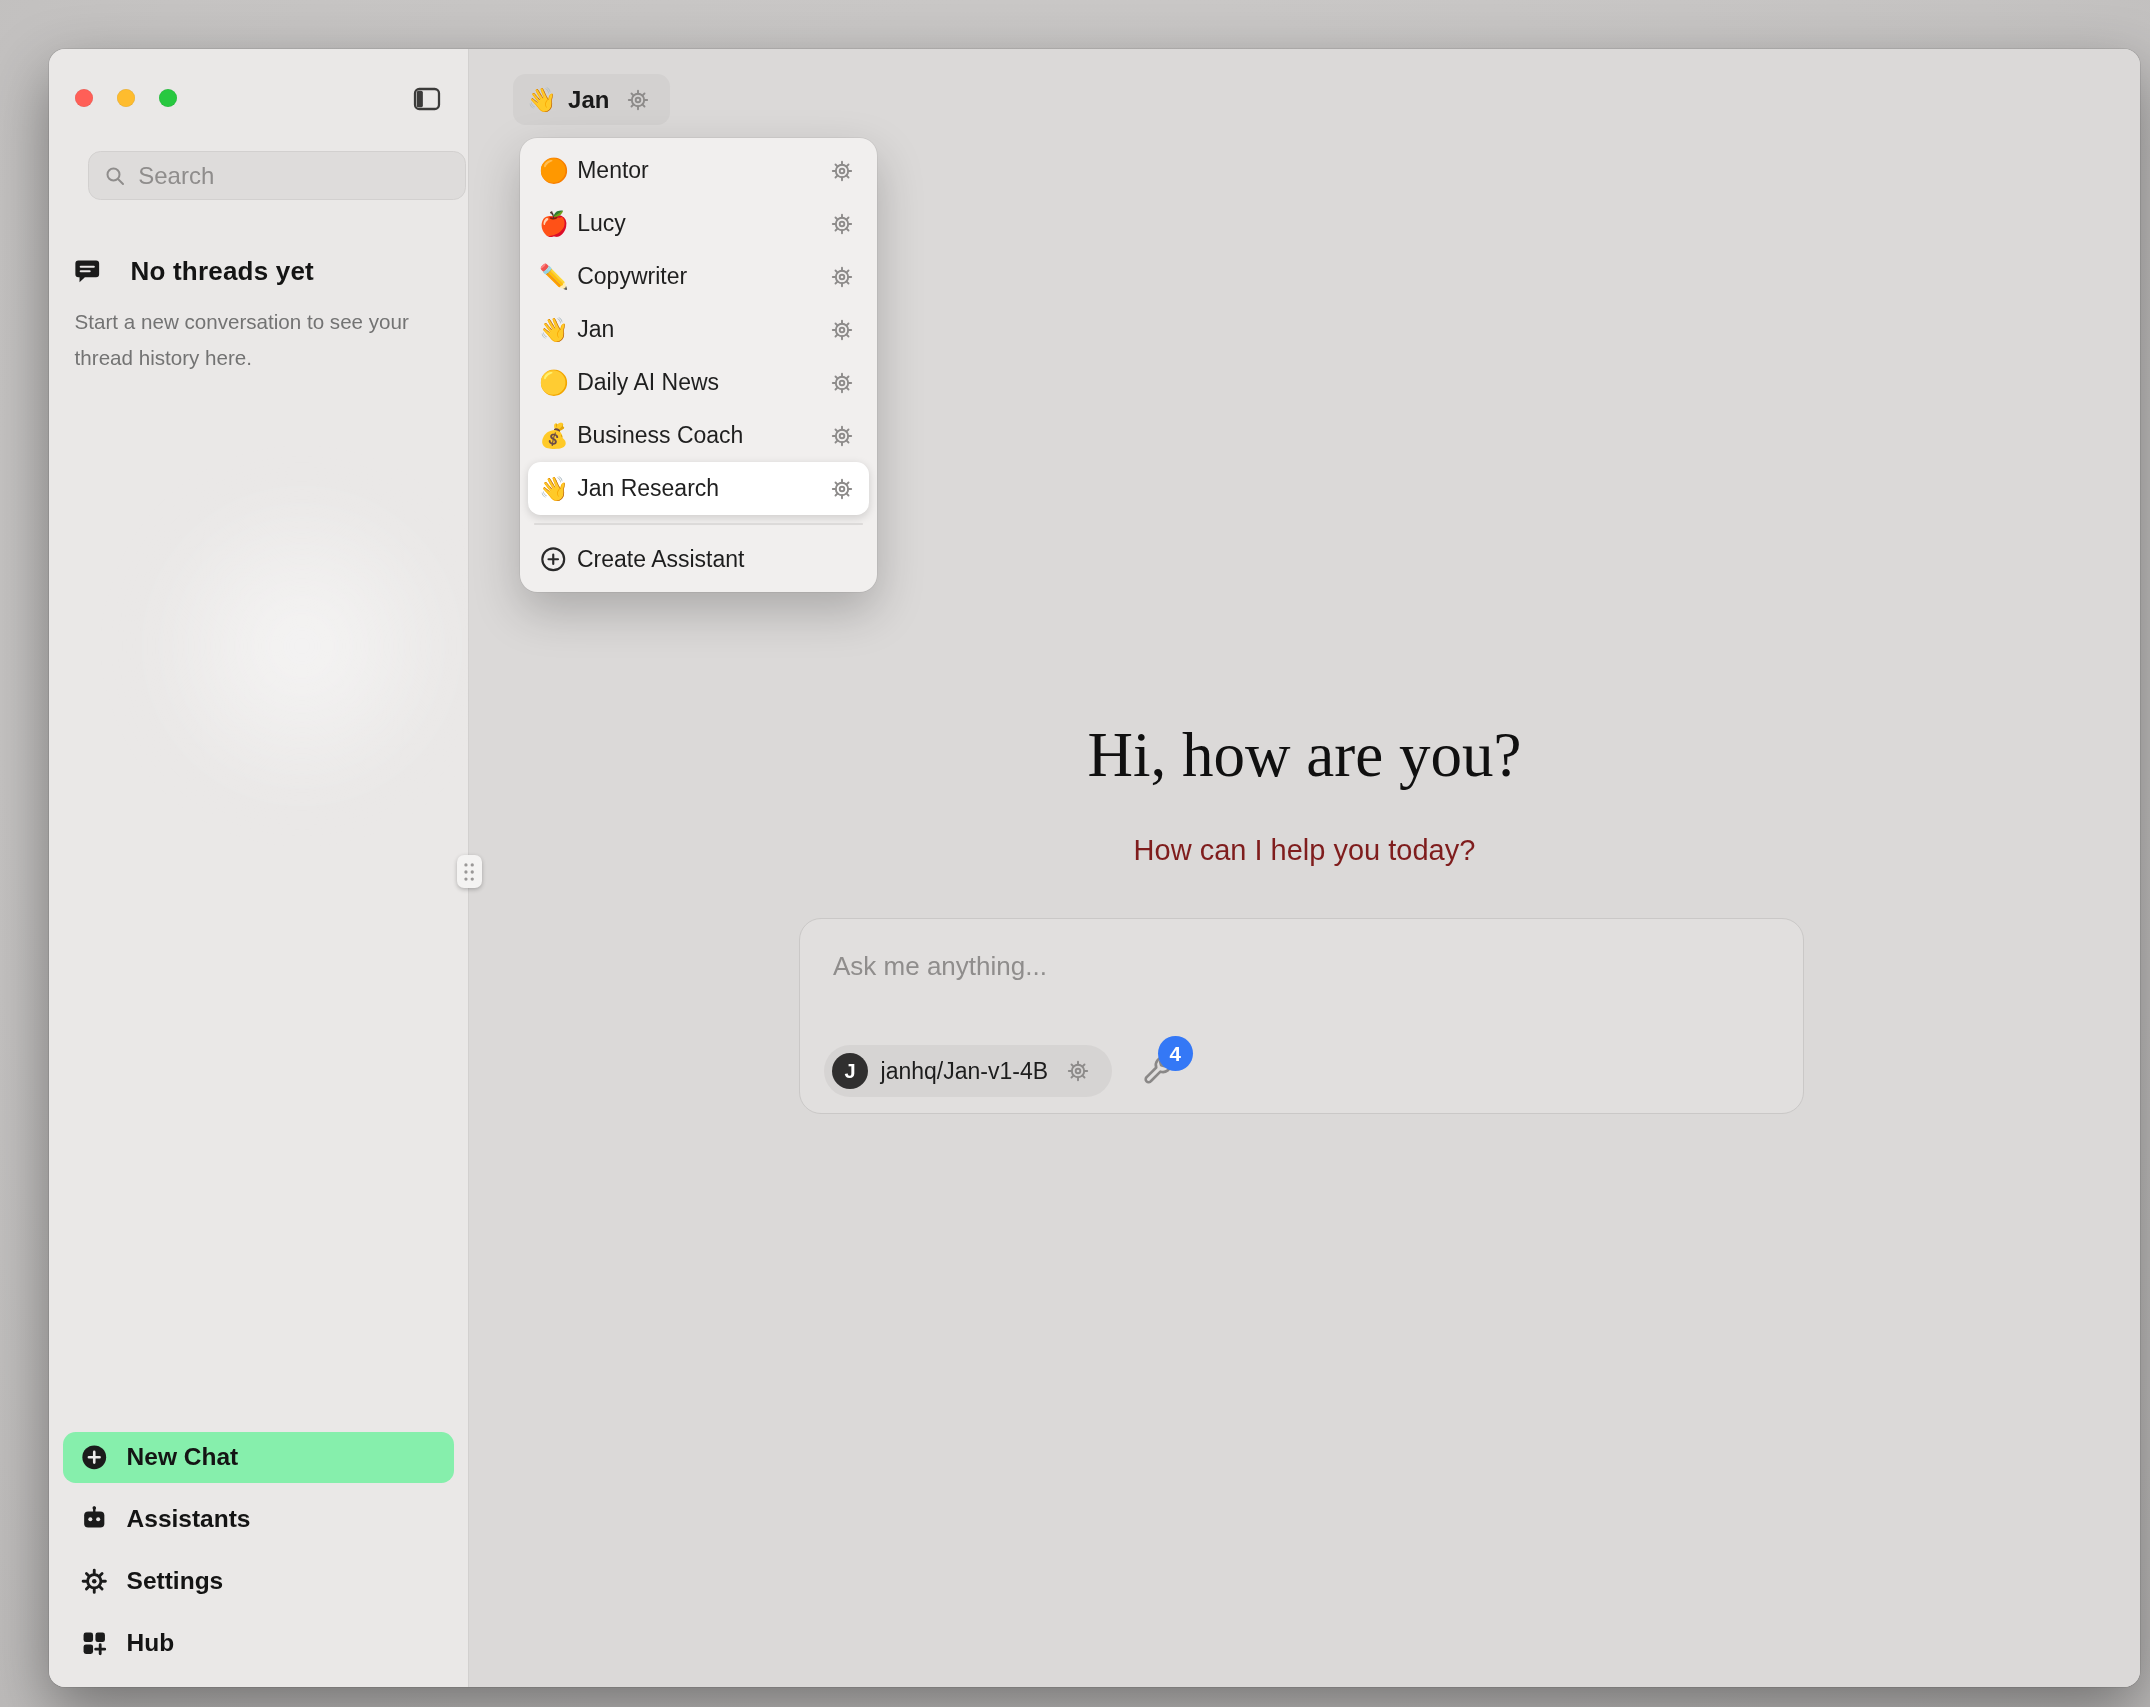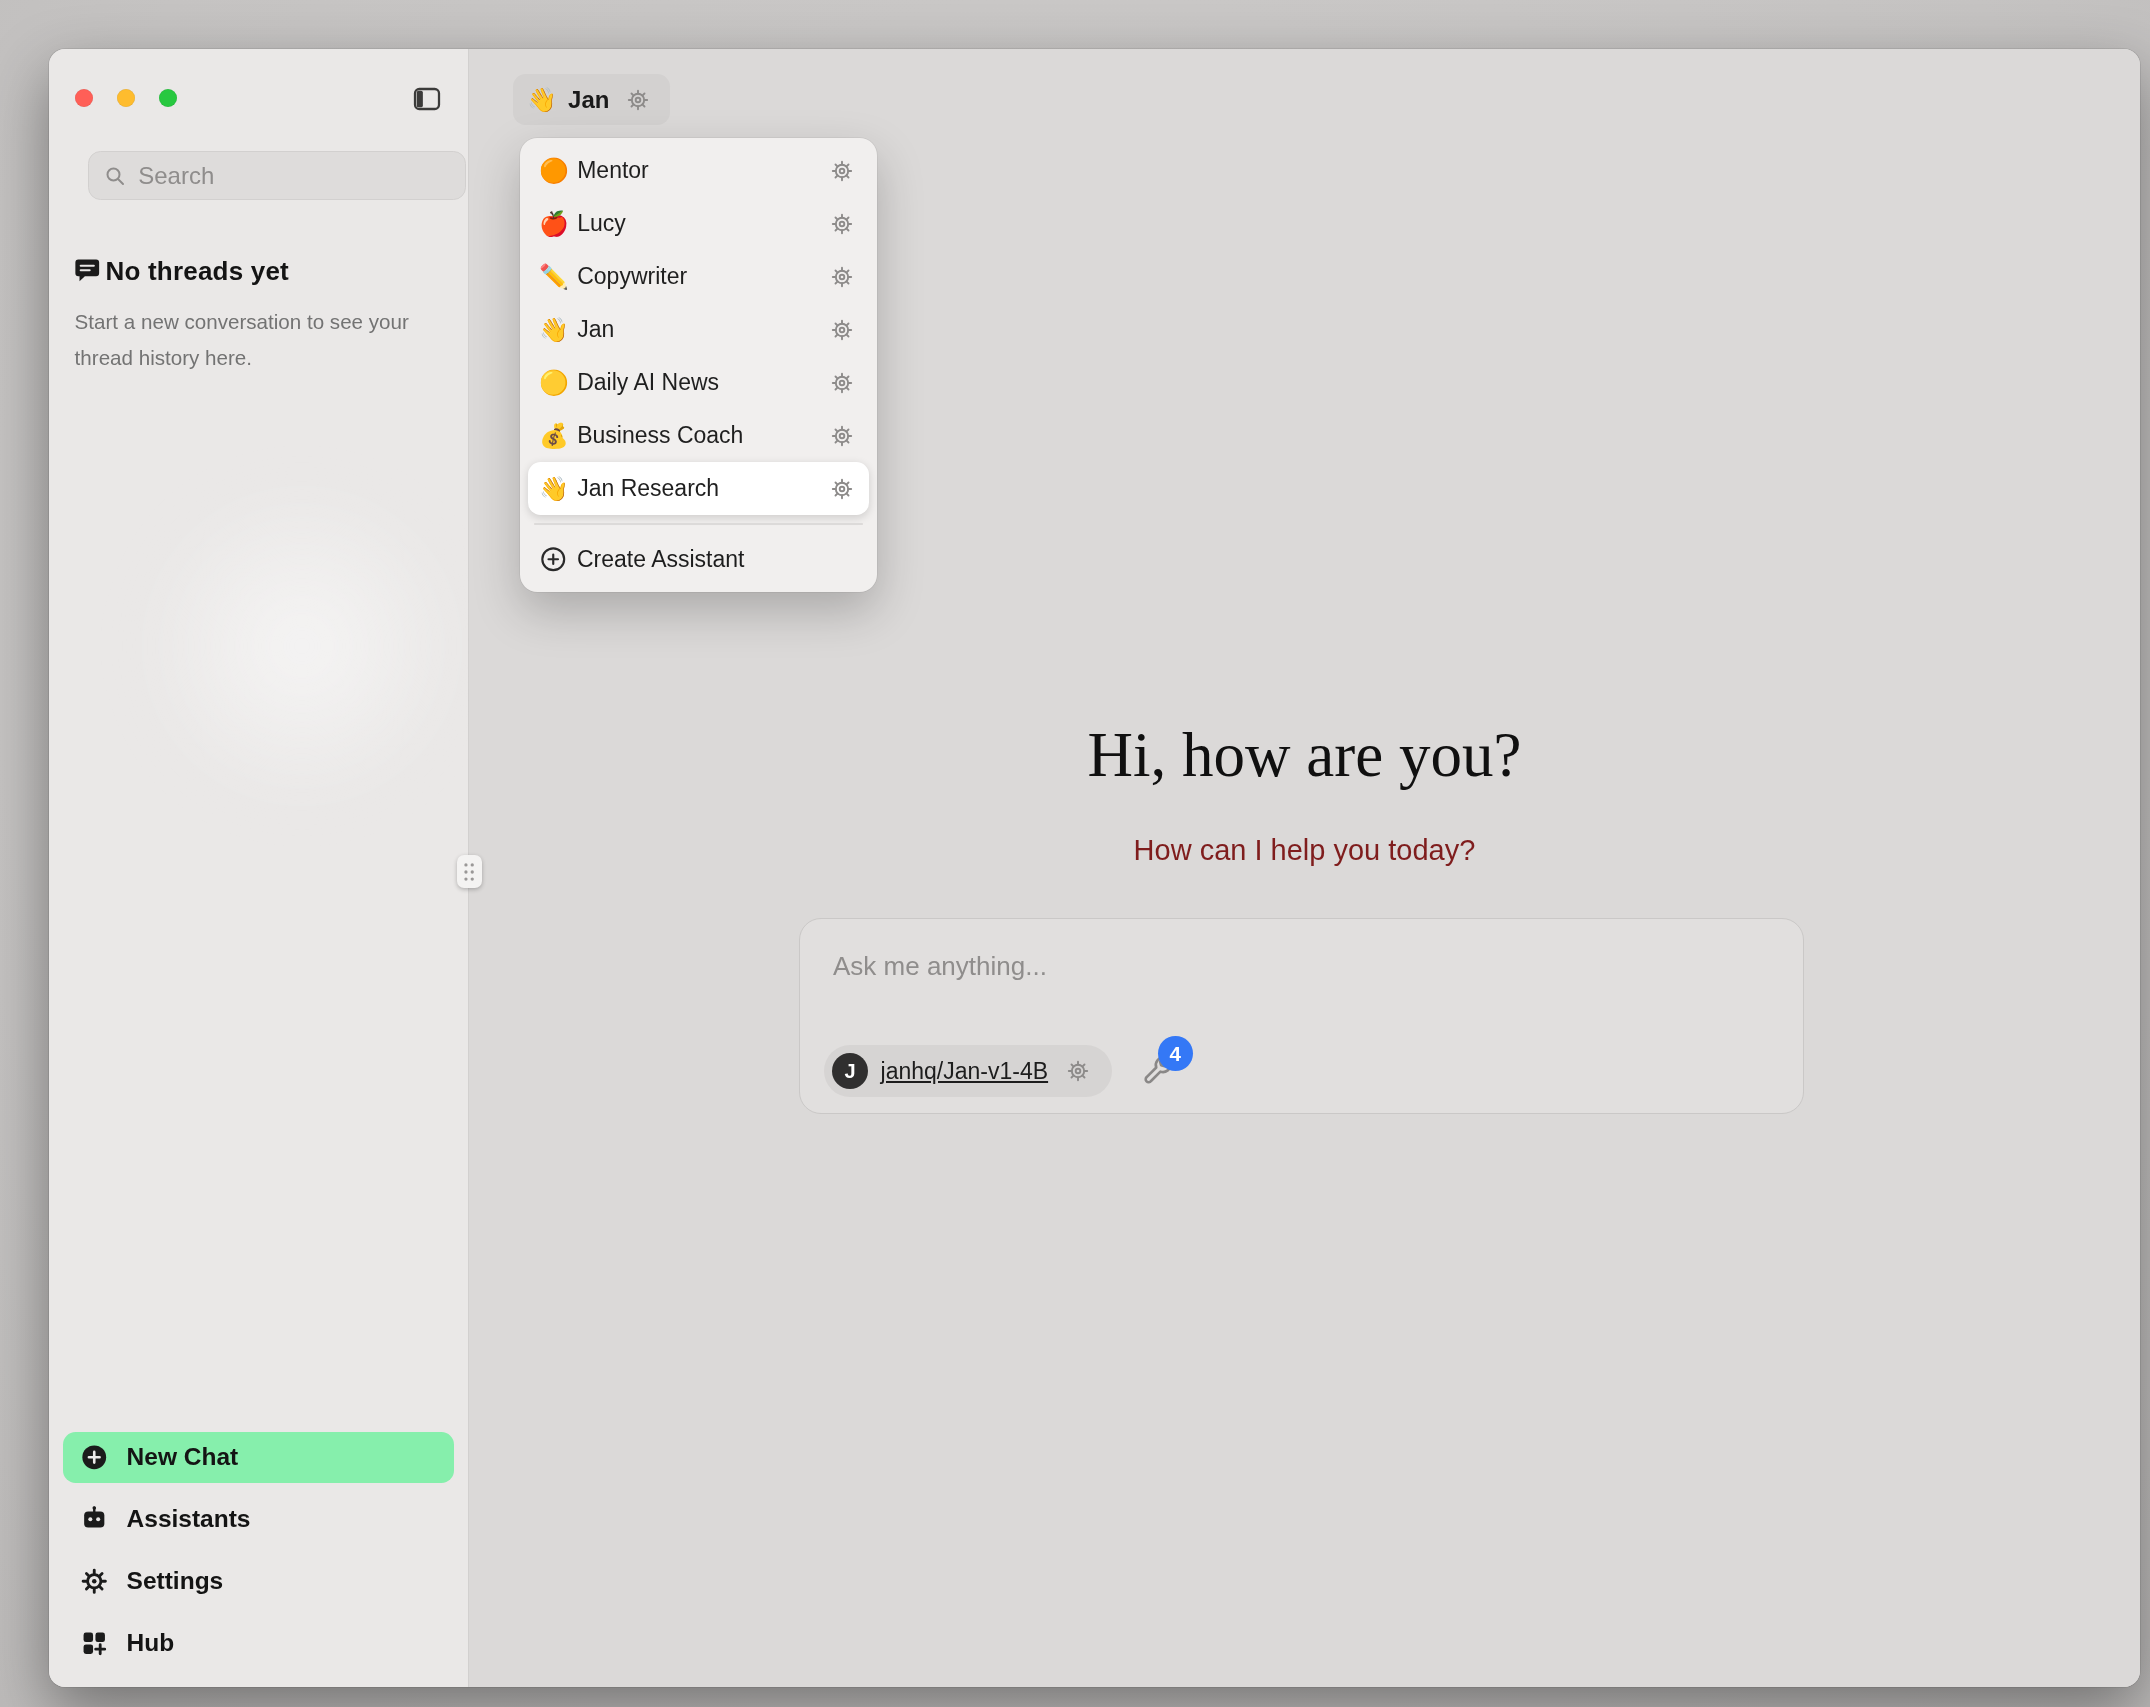--- a/index.html
+++ b/index.html
@@ -38,21 +38,21 @@
     display:flex; align-items:center; padding:0 14.2px; gap:11px;
   }
   .search-box svg { width:24px; height:24px; flex:none; }
   .search-box input {
     border:none; outline:none; background:transparent; width:100%;
     font-size:24px; color:#4a4848; font-family:"Liberation Sans", sans-serif;
   }
   .search-box input::placeholder { color:#8f8d8c; }
 
   .empty { position:absolute; top:207px; left:24px; right:24px; }
-  .empty-title-row { display:flex; gap:4px; }
+  .empty-title-row { display:flex; align-items:center; gap:29px; }
   .empty-title-row svg { width:28.5px; height:28.5px; }
   .empty-title { font-size:26px; font-weight:700; color:#141414; letter-spacing:0.2px; }
   .empty-desc { margin-top:17.4px; font-size:20.6px; line-height:36px; color:#737373; padding-left:1.6px; }
 
   .side-nav { position:absolute; left:14.2px; right:14.2px; bottom:12.6px; }
   .nav-row {
     height:62px; display:flex; align-items:center; gap:17.4px; padding:0 16px;
     border-radius:12.6px; cursor:pointer;
   }
   .nav-row.pill-wrap { height:62px; padding:0; }
@@ -114,21 +114,21 @@
   .composer textarea::placeholder { color:#8f8d8c; }
   .composer-bottom { position:absolute; left:24px; bottom:16px; display:flex; align-items:center; gap:27px; }
   .model-pill {
     height:52px; background:#d6d4d3; border-radius:26px; display:flex; align-items:center;
     gap:12.6px; padding:0 16px 0 8px; cursor:pointer;
   }
   .model-avatar {
     width:36px; height:36px; border-radius:50%; background:#302f2f; color:#ffffff;
     display:flex; align-items:center; justify-content:center; font-size:20px; font-weight:600;
   }
-  .model-name { font-size:23px; color:#1d1d1d;text-decoration:underline; }
+  .model-name { font-size:23px; color:#1d1d1d; }
   .tools-btn { position:relative; width:38px; height:38px; display:flex; align-items:center; justify-content:center; cursor:pointer; }
   .tools-btn svg { width:33px; height:33px; }
   .tools-badge {
     position:absolute; top:-16px; left:19px; min-width:35px; height:35px; border-radius:17.4px;
     background:#3478F6; color:#ffffff; font-size:20.6px; font-weight:700;
     display:flex; align-items:center; justify-content:center;
   }
 
   .resize-handle {
     position:absolute; left:408px; top:806px; width:25px; height:33px;

